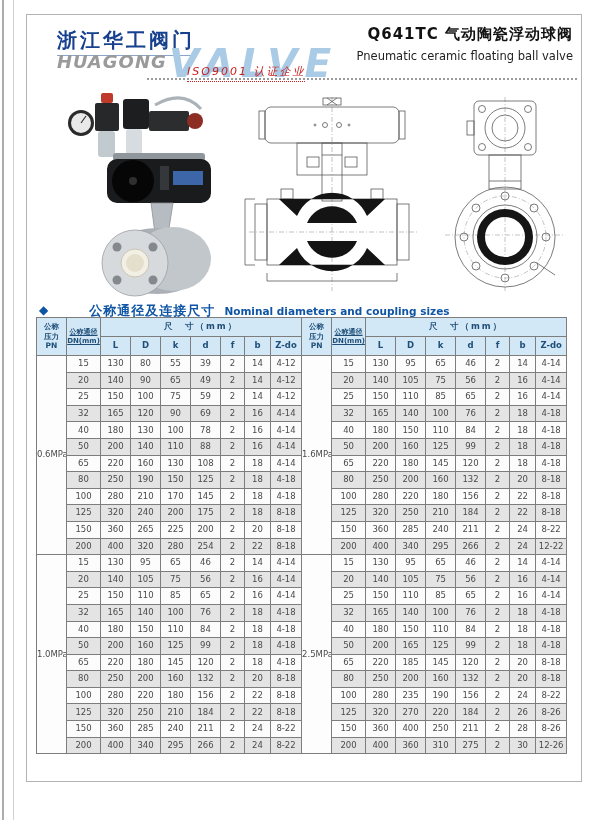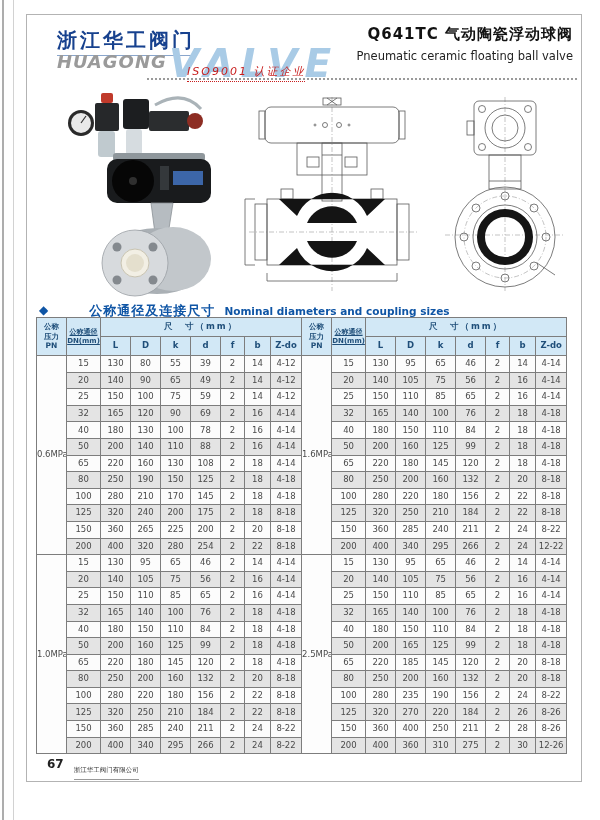--- a/index.html
+++ b/index.html
@@ -716,18 +716,14 @@
             <td class="odd">310</td>
             <td class="odd">275</td>
             <td class="odd">2</td>
             <td class="odd">30</td>
             <td class="odd">12-26</td>
           </tr>
         </tbody>
     </table>
   </div>
 
-  <div class="footer">
-    <span class="page-num">67</span>
-    <span class="footer-company">浙江华工阀门有限公司</span>
-  </div>
 
 </div>
 
 </body></html>

